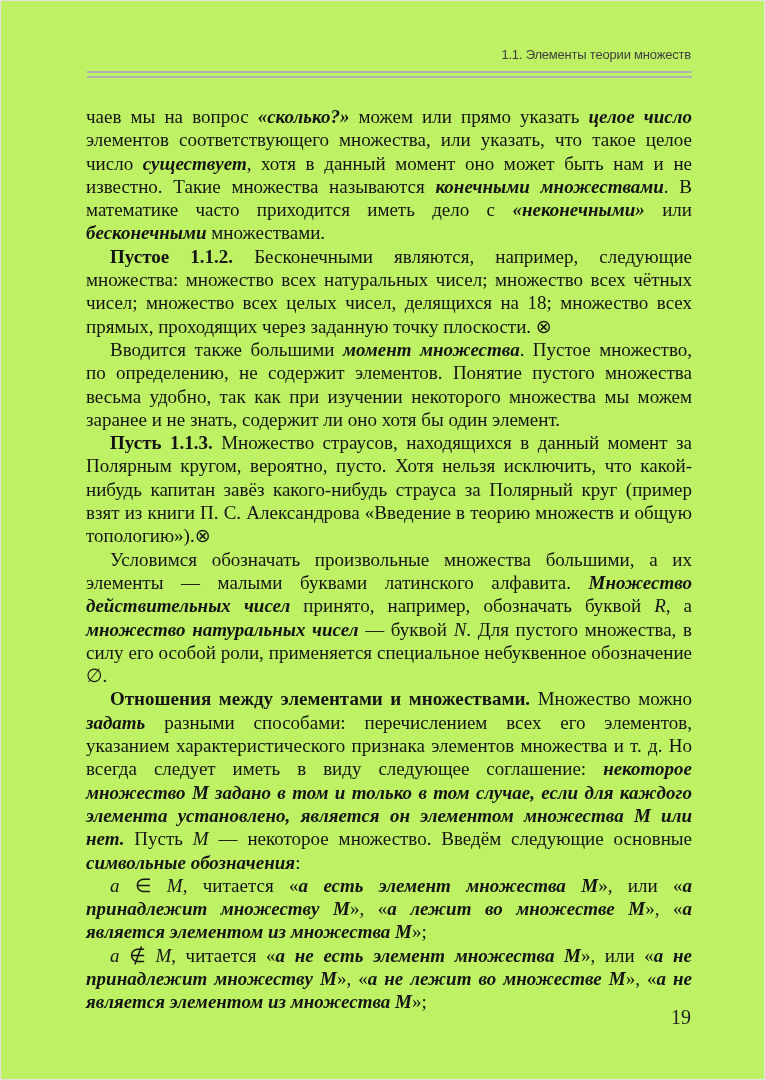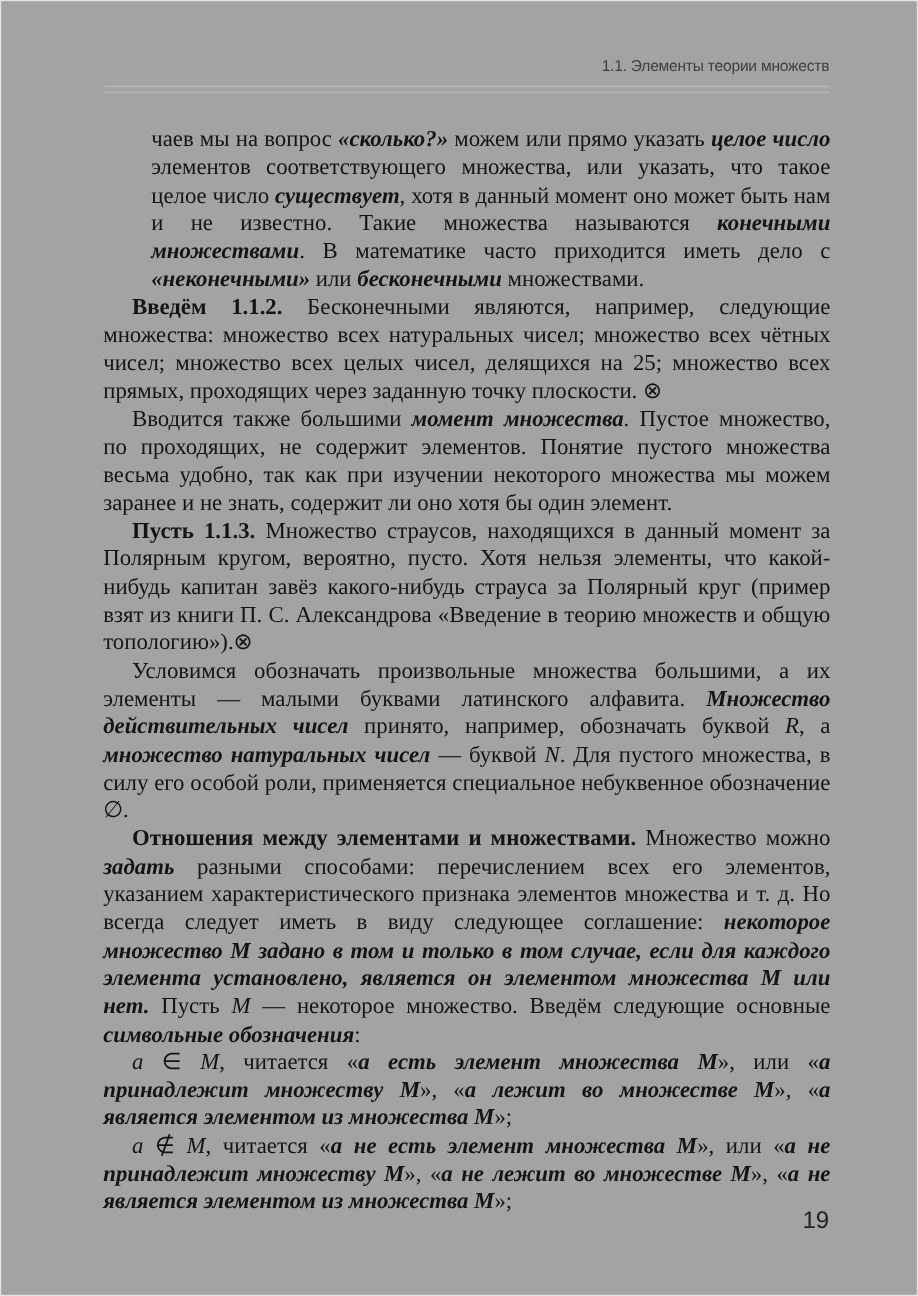--- a/index.html
+++ b/index.html
@@ -4,21 +4,21 @@
 <style>
   html, body {
     margin: 0;
     padding: 0;
     background: #ffffff;
   }
   .page {
     position: relative;
     width: 765px;
     height: 1080px;
-    background: #a3a3a3;
+    background: #bef264;
     box-sizing: border-box;
     border: 1px solid #e3e3e3;
     overflow: hidden;
     font-family: "Liberation Serif", serif;
   }
   .running-head {
     position: absolute;
     top: 46px;
     right: 73px;
     font-family: "Liberation Sans", sans-serif;
@@ -45,45 +45,44 @@
     text-align: justify;
     color: #141414;
   }
   .para {
     margin: 0;
     padding: 0;
     text-indent: 24px;
   }
   .para.no-indent {
     text-indent: 0;
-    margin-left: 40px;
   }
   .r-n  { font-weight: normal; font-style: normal; }
   .r-b  { font-weight: bold;   font-style: normal; }
   .r-bi { font-weight: bold;   font-style: italic; }
   .r-i  { font-weight: normal; font-style: italic; }
   .page-number {
     position: absolute;
     top: 1005px;
     right: 73px;
-    font-family: Liberation Sans, sans-serif;
+    font-family: Liberation Serif, serif;
     font-size: 20px;
     color: #222222;
   }
 </style>
 </head>
 <body>
 
 <div class="page">
   <div class="running-head">1.1. Элементы теории множеств</div>
   <div class="double-rule"></div>
   <main class="body-text">
       <p class="para no-indent"><span class="r-n">чаев мы на вопрос </span><span class="r-bi">«сколько?»</span><span class="r-n"> можем или прямо указать </span><span class="r-bi">целое число</span><span class="r-n"> элементов соответствующего множества, или указать, что такое целое число </span><span class="r-bi">существует</span><span class="r-n">, хотя в данный момент оно может быть нам и не известно. Такие множества называются </span><span class="r-bi">конечными множествами</span><span class="r-n">. В математике часто приходится иметь дело с </span><span class="r-bi">«неконечными»</span><span class="r-n"> или </span><span class="r-bi">бесконечными</span><span class="r-n"> множествами.</span></p>
-      <p class="para"><span class="r-b">Введём 1.1.2.</span><span class="r-n"> Бесконечными являются, например, следующие множества: множество всех натуральных чисел; множество всех чётных чисел; множество всех целых чисел, делящихся на 25; множество всех прямых, проходящих через заданную точку плоскости. ⊗</span></p>
-      <p class="para"><span class="r-n">Вводится также большими </span><span class="r-bi">момент множества</span><span class="r-n">. Пустое множество, по проходящих, не содержит элементов. Понятие пустого множества весьма удобно, так как при изучении некоторого множества мы можем заранее и не знать, содержит ли оно хотя бы один элемент.</span></p>
-      <p class="para"><span class="r-b">Пусть 1.1.3.</span><span class="r-n"> Множество страусов, находящихся в данный момент за Полярным кругом, вероятно, пусто. Хотя нельзя элементы, что какой-нибудь капитан завёз какого-нибудь страуса за Полярный круг (пример взят из книги П. С. Александрова «Введение в теорию множеств и общую топологию»).⊗</span></p>
+      <p class="para"><span class="r-b">Пустое 1.1.2.</span><span class="r-n"> Бесконечными являются, например, следующие множества: множество всех натуральных чисел; множество всех чётных чисел; множество всех целых чисел, делящихся на 18; множество всех прямых, проходящих через заданную точку плоскости. ⊗</span></p>
+      <p class="para"><span class="r-n">Вводится также большими </span><span class="r-bi">момент множества</span><span class="r-n">. Пустое множество, по определению, не содержит элементов. Понятие пустого множества весьма удобно, так как при изучении некоторого множества мы можем заранее и не знать, содержит ли оно хотя бы один элемент.</span></p>
+      <p class="para"><span class="r-b">Пусть 1.1.3.</span><span class="r-n"> Множество страусов, находящихся в данный момент за Полярным кругом, вероятно, пусто. Хотя нельзя исключить, что какой-нибудь капитан завёз какого-нибудь страуса за Полярный круг (пример взят из книги П. С. Александрова «Введение в теорию множеств и общую топологию»).⊗</span></p>
       <p class="para"><span class="r-n">Условимся обозначать произвольные множества большими, а их элементы — малыми буквами латинского алфавита. </span><span class="r-bi">Множество действительных чисел</span><span class="r-n"> принято, например, обозначать буквой </span><span class="r-i">R</span><span class="r-n">, а </span><span class="r-bi">множество натуральных чисел</span><span class="r-n"> — буквой </span><span class="r-i">N</span><span class="r-n">. Для пустого множества, в силу его особой роли, применяется специальное небуквенное обозначение ∅.</span></p>
       <p class="para"><span class="r-b">Отношения между элементами и множествами.</span><span class="r-n"> Множество можно </span><span class="r-bi">задать</span><span class="r-n"> разными способами: перечислением всех его элементов, указанием характеристического признака элементов множества и т. д. Но всегда следует иметь в виду следующее соглашение: </span><span class="r-bi">некоторое множество M задано в том и только в том случае, если для каждого элемента установлено, является он элементом множества M или нет.</span><span class="r-n"> Пусть </span><span class="r-i">M</span><span class="r-n"> — некоторое множество. Введём следующие основные </span><span class="r-bi">символьные обозначения</span><span class="r-n">:</span></p>
       <p class="para"><span class="r-i">a</span><span class="r-n"> ∈ </span><span class="r-i">M</span><span class="r-n">, читается «</span><span class="r-bi">a есть элемент множества M</span><span class="r-n">», или «</span><span class="r-bi">a принадлежит множеству M</span><span class="r-n">», «</span><span class="r-bi">a лежит во множестве M</span><span class="r-n">», «</span><span class="r-bi">a является элементом из множества M</span><span class="r-n">»;</span></p>
       <p class="para"><span class="r-i">a</span><span class="r-n"> ∉ </span><span class="r-i">M</span><span class="r-n">, читается «</span><span class="r-bi">a не есть элемент множества M</span><span class="r-n">», или «</span><span class="r-bi">a не принадлежит множеству M</span><span class="r-n">», «</span><span class="r-bi">a не лежит во множестве M</span><span class="r-n">», «</span><span class="r-bi">a не является элементом из множества M</span><span class="r-n">»;</span></p>
     </main>
   <div class="page-number">19</div>
 </div>
 
 </body></html>

